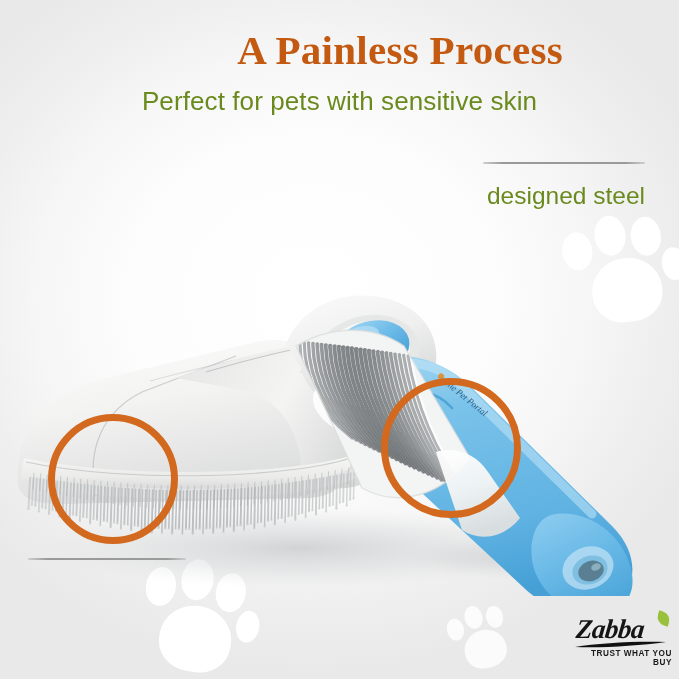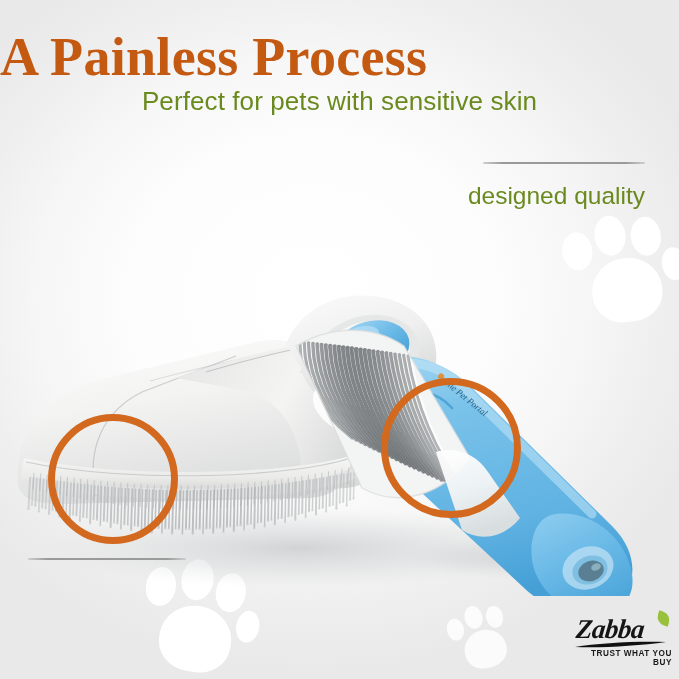--- a/index.html
+++ b/index.html
@@ -16,23 +16,23 @@
 
   
   .paw{position:absolute;pointer-events:none;}
   .paw .pad{position:absolute;background:#ffffff;border-radius:50%;}
   .paw.p1{left:566px;top:214px;width:120px;height:150px;transform:rotate(-8deg);}
   .paw.p2{left:138px;top:560px;width:118px;height:150px;transform:rotate(10deg);}
   .paw.p3{left:452px;top:604px;width:66px;height:86px;transform:rotate(-14deg);opacity:.85;}
 
   
   .title{
-    position:absolute;left:0;top:26px;width:563px;text-align:left;
+    position:absolute;left:0;top:26px;width:563px;text-align:right;
     font-family:"Liberation Serif", serif;
-    font-weight:bold;font-size:54px;letter-spacing:.3px;
+    font-weight:bold;font-size:41px;letter-spacing:.3px;
     color:#c45a11;
   }
   .subtitle{
     position:absolute;left:0;top:86px;width:679px;text-align:center;
     font-size:26px;color:#6a8a1e;letter-spacing:.1px;
   }
 
   
   .rule{position:absolute;height:2px;background:linear-gradient(90deg,#cfcfcf,#9a9a9a 12%,#9a9a9a 88%,#cfcfcf);border-radius:1px;}
   .rule.r-top{left:483px;top:162px;width:162px;}
@@ -520,21 +520,21 @@
       <text x="438" y="208" font-family="Liberation Serif, serif" font-style="italic" font-size="9" fill="#15496e">The Pet Portal</text>
       <circle cx="432" cy="204" r="3" fill="#e08a26"></circle>
     </g>
   </svg>
 
   <div class="ring bristles"></div>
   <div class="ring grip"></div>
 
   <div class="rule r-top"></div>
   <div class="callout top">
-    <div>designed quality</div>
+    <div>designed steel</div>
   </div>
 
   <div class="rule r-bot"></div>
 
   <div class="logo">
     <div class="leaf"></div>
     <div class="word">Zabba</div>
     <svg class="swoosh" viewBox="0 0 94 8">
       <path d="M1,6 C24,2 62,0 92,1 C64,5 28,7 1,6 Z" fill="#111"></path>
     </svg>

